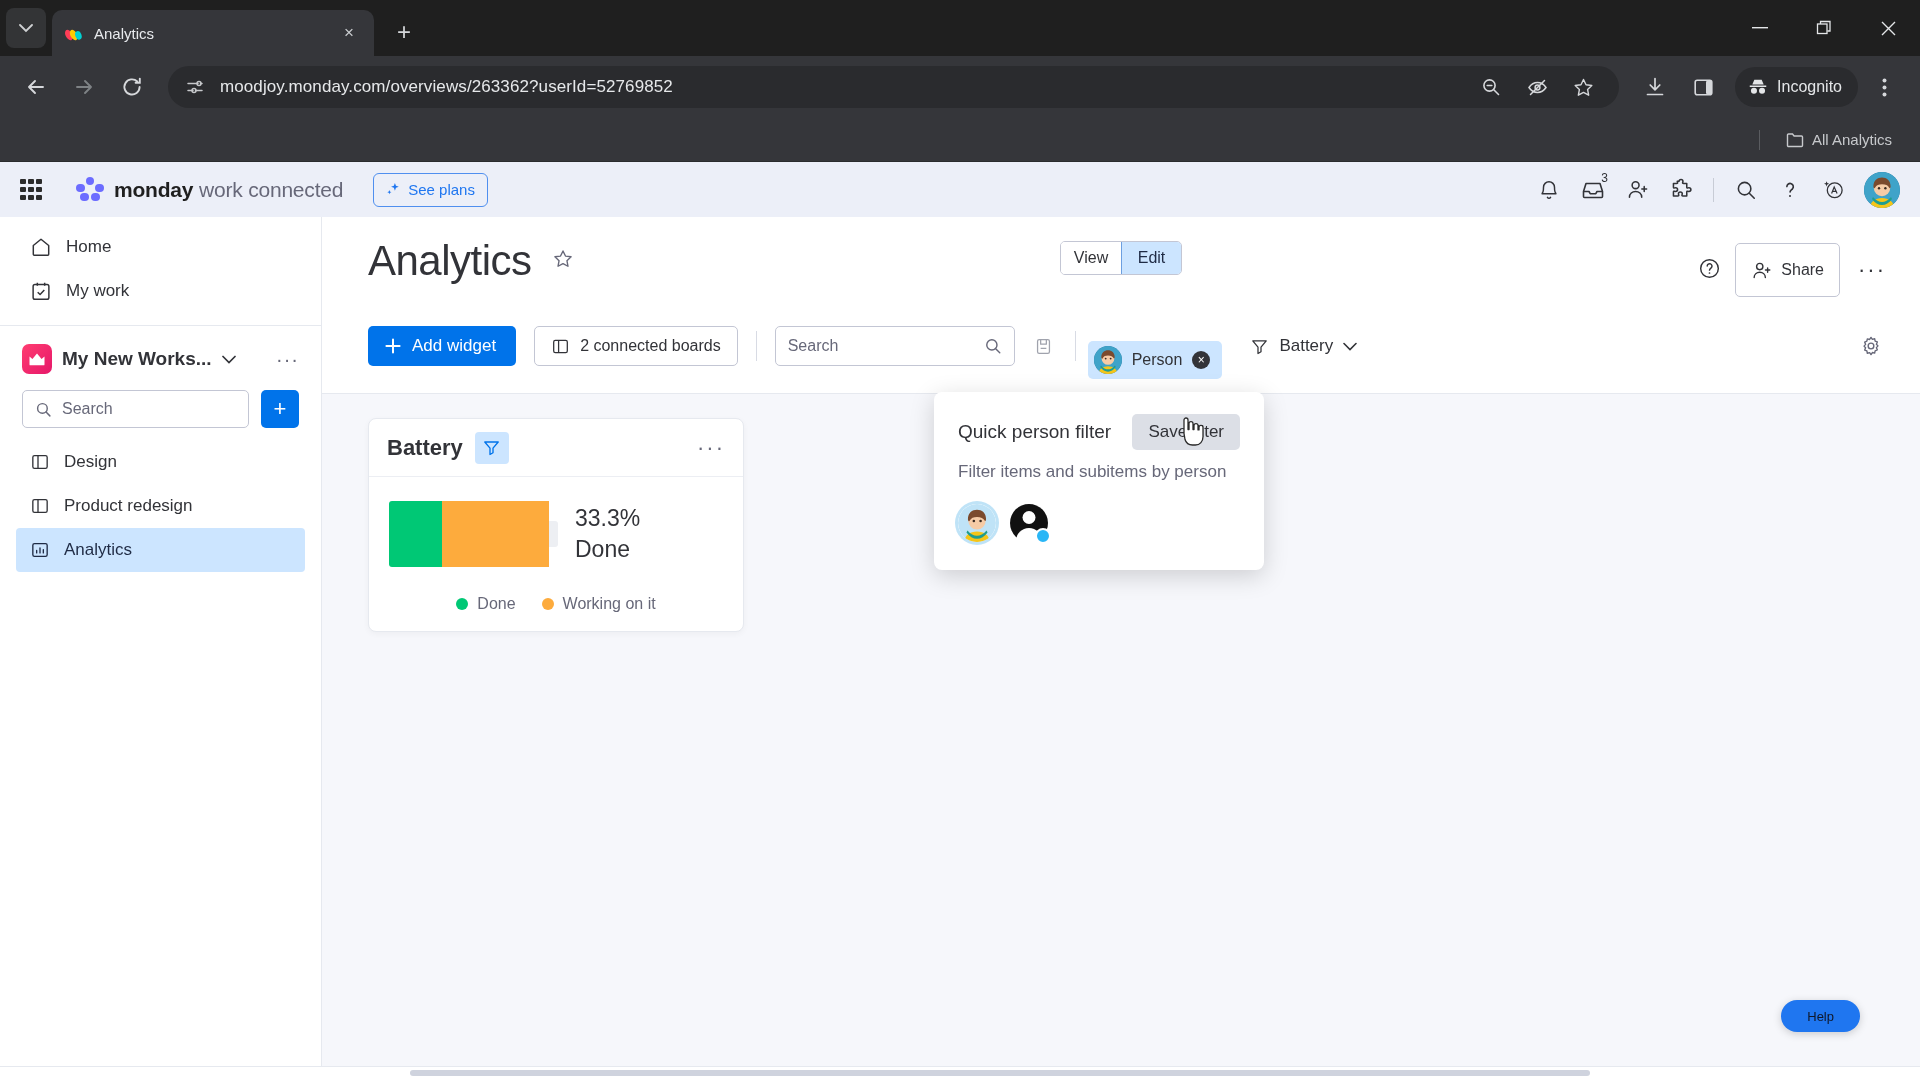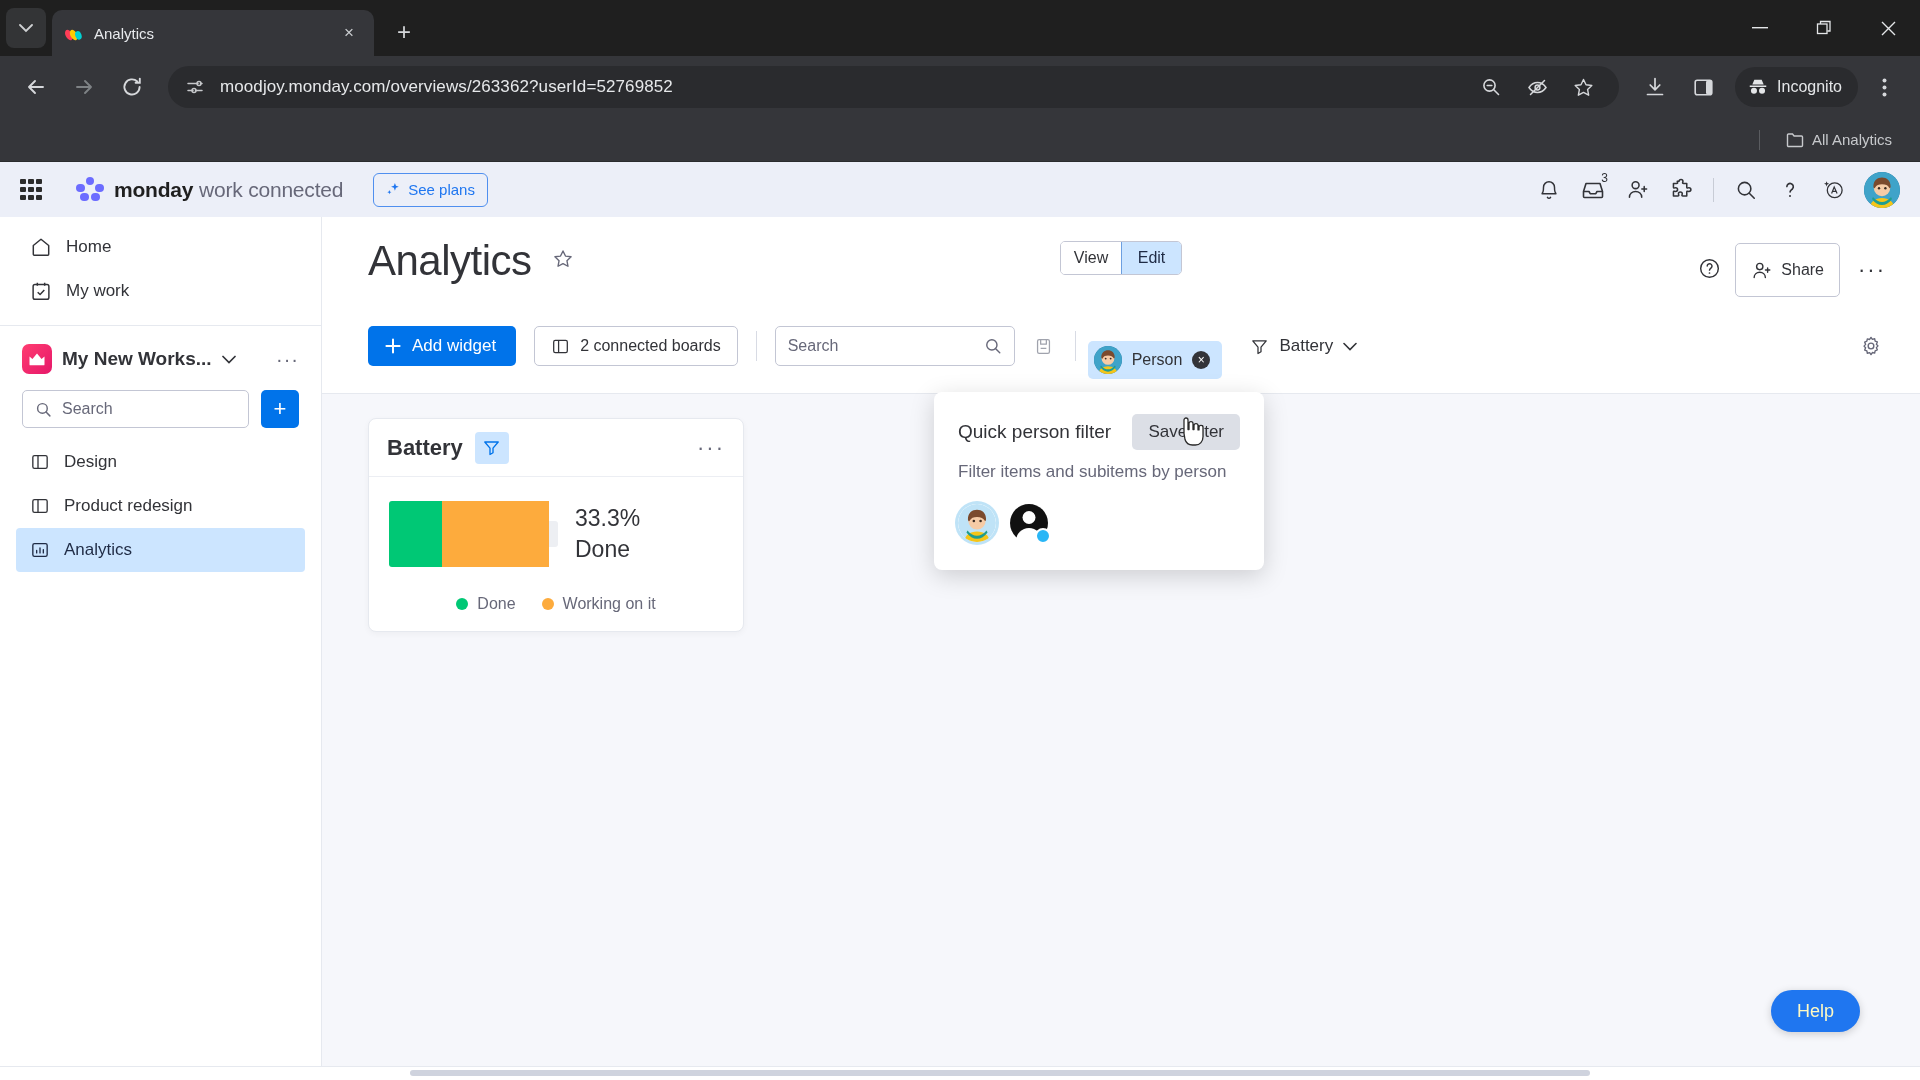--- a/index.html
+++ b/index.html
@@ -203,23 +203,23 @@
   .pa-generic .gh { position: absolute; left: 50%; top: 7px; transform: translateX(-50%);
     width: 13px; height: 13px; border-radius: 50%; background: #fff; }
   .pa-generic .gb { position: absolute; left: 50%; bottom: 0; transform: translateX(-50%);
     width: 26px; height: 14px; border-radius: 13px 13px 0 0; background: #fff; }
   .pa-generic .gbadge { position: absolute; right: -3px; bottom: -2px; width: 16px; height: 16px;
     border-radius: 50%; background: #29b6f6; border: 2px solid #fff; }
 
   .cursor { position: absolute; width: 26px; height: 32px; pointer-events: none; }
 
   .help-pill {
-    position: absolute; right: 60px; bottom: 34px; height: 42px; background: #1f76f0;
-    border-radius: 21px; color: #fef9c3; display: flex; align-items: center; padding: 0 26px;
-    font-size: 18px; box-shadow: 0 2px 8px rgba(0,0,0,.18);
+    position: absolute; right: 60px; bottom: 34px; height: 32px; background: #1f76f0;
+    border-radius: 21px; color: #0f172a; display: flex; align-items: center; padding: 0 26px;
+    font-size: 13px; box-shadow: 0 2px 8px rgba(0,0,0,.18);
   }
 
   .bottom-strip { height: 14px; background: #ffffff; border-top: 1px solid #e6e9ef; flex: none; position: relative; }
   .bottom-strip .scroll-h { position: absolute; left: 410px; top: 3px; height: 6px; width: 1180px; background: #cfd3de; border-radius: 3px; }
 </style>
 </head>
 <body>
 
 <div class="browser">
 

